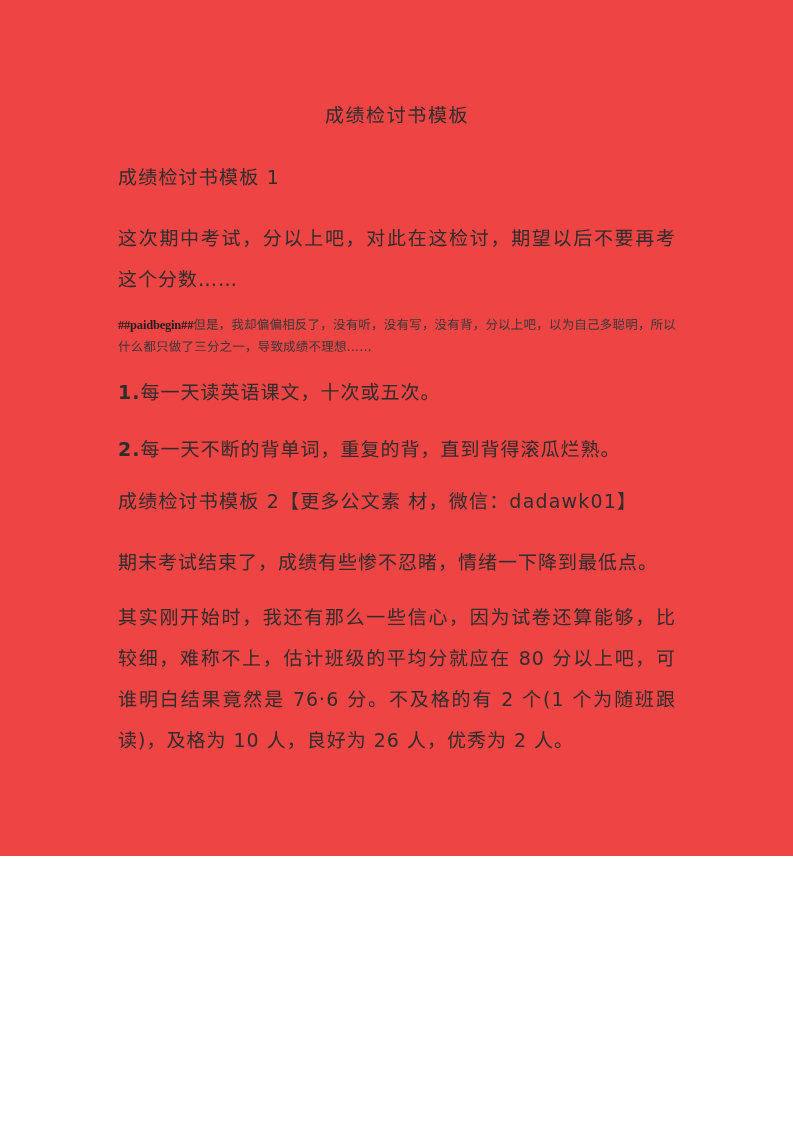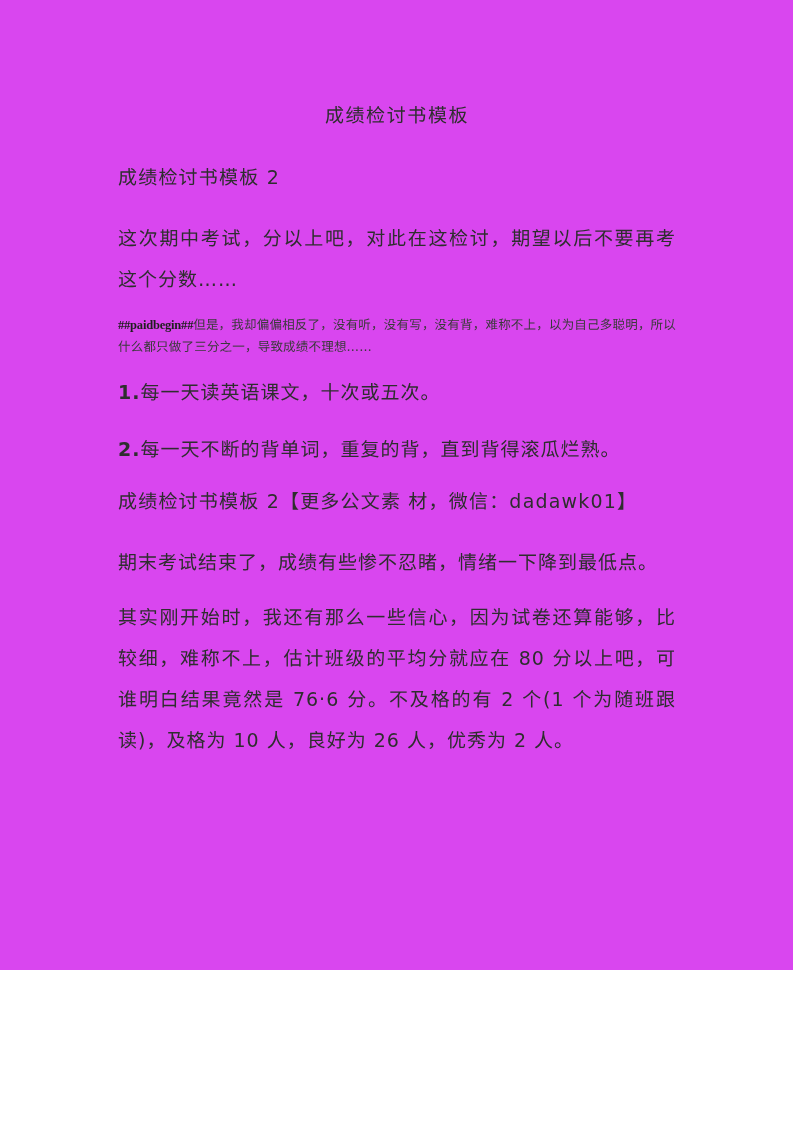--- a/index.html
+++ b/index.html
@@ -10,23 +10,23 @@
   }
 
   body {
     font-family: "DejaVu Sans", "Liberation Sans", sans-serif;
     color: #2b2b2b;
   }
 
   .page {
     position: relative;
     width: 793px;
-    height: 970px;
+    height: 856px;
     margin: 0 auto;
-    background: #d946ef;
+    background: #ef4444;
     overflow: hidden;
     box-sizing: border-box;
   }
 
   .content {
     position: absolute;
     left: 118px;
     top: 100px;
     width: 558px;
   }
@@ -93,27 +93,27 @@
   }
 </style>
 </head>
 <body>
 
 <div class="page">
   <div class="content">
 
     <h1 class="doc-title">成绩检讨书模板</h1>
 
-    <h2 class="heading">成绩检讨书模板 2</h2>
+    <h2 class="heading">成绩检讨书模板 1</h2>
 
     <p class="para">这次期中考试，分以上吧，对此在这检讨，期望以后不要再考这个分数……</p>
 
 
     <p class="para-small">
-      <span class="marker">##paidbegin##</span><span>但是，我却偏偏相反了，没有听，没有写，没有背，难称不上，以为自己多聪明，所以什么都只做了三分之一，导致成绩不理想……</span>
+      <span class="marker">##paidbegin##</span><span>但是，我却偏偏相反了，没有听，没有写，没有背，分以上吧，以为自己多聪明，所以什么都只做了三分之一，导致成绩不理想……</span>
     </p>
 
 
     <p class="para list-item">
       <span class="num">1.</span><span>每一天读英语课文，十次或五次。</span>
     </p>
 
     <p class="para list-item">
       <span class="num">2.</span><span>每一天不断的背单词，重复的背，直到背得滚瓜烂熟。</span>
     </p>

